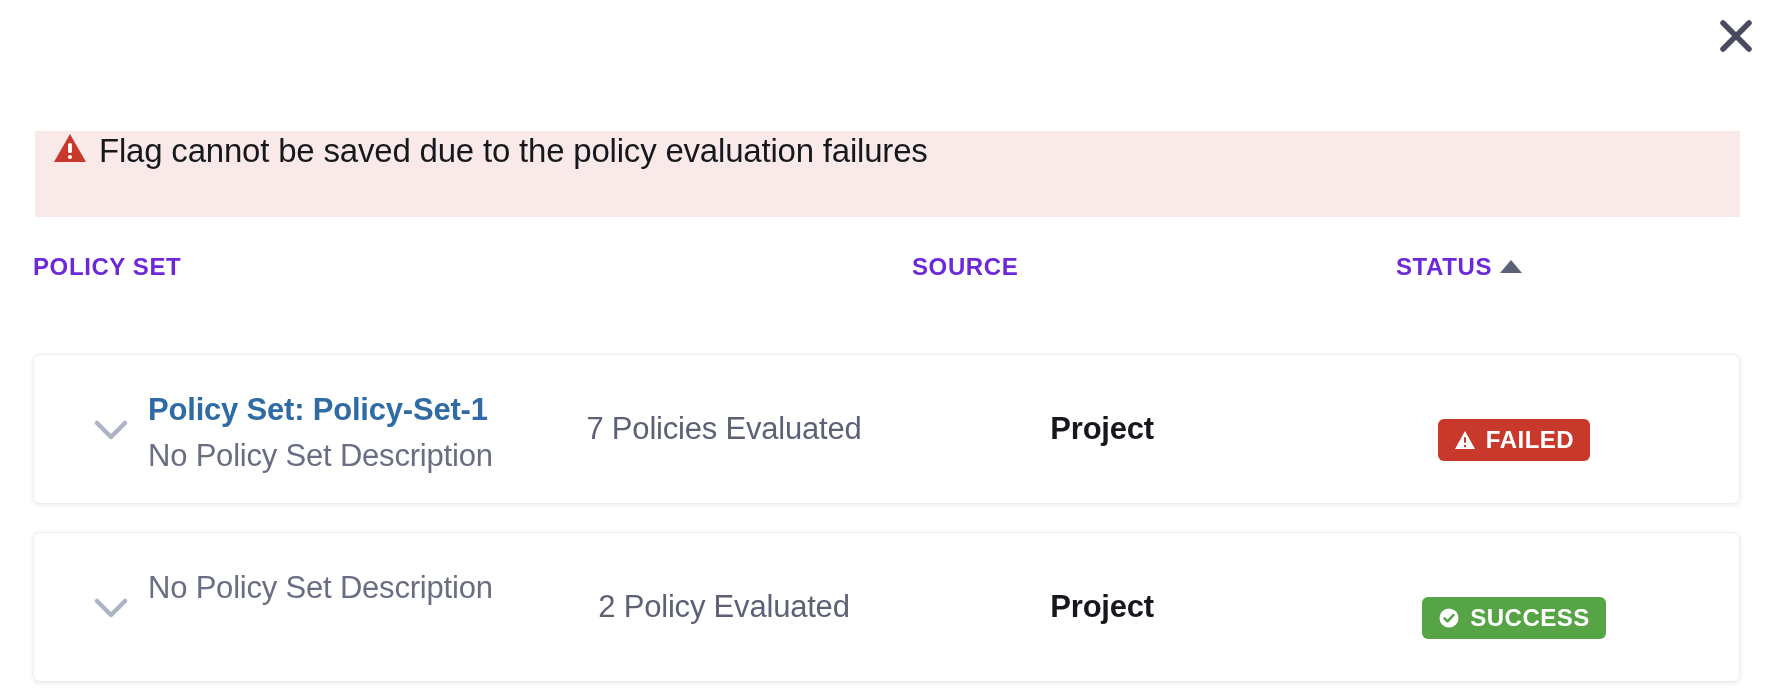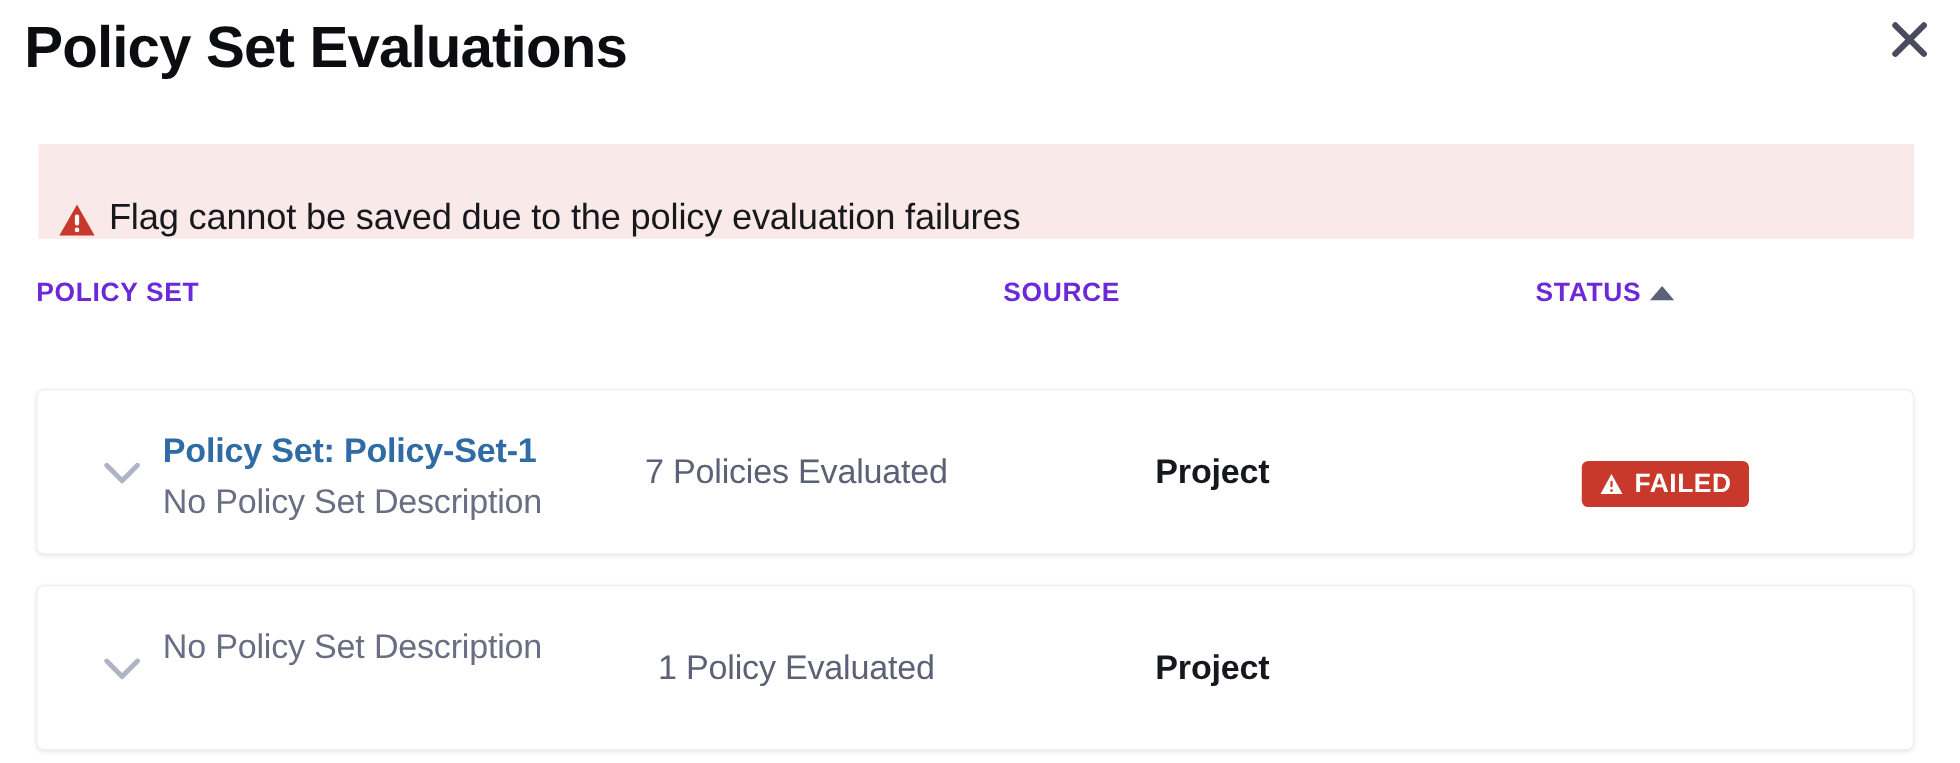--- a/index.html
+++ b/index.html
@@ -52,21 +52,21 @@
 
   
   .alert-banner {
     position: absolute;
     left: 35px;
     top: 131px;
     width: 1705px;
     height: 86px;
     background: #f9e9e8;
     display: flex;
-    align-items: flex-end;
+    align-items: flex-start;
     box-sizing: border-box;
     padding-left: 18px;
   }
   .alert-icon {
     width: 34px;
     height: 34px;
     flex: 0 0 34px;
     display: block;
     margin-right: 12px;
   }
@@ -222,21 +222,20 @@
   }
   .status-badge.failed  { background: #c8392b; }
   .status-badge.success { background: #57a447; }
   .badge-icon { width: 22px; height: 22px; display: block; flex: 0 0 22px; }
   .badge-label { line-height: 1; }
 </style>
 </head>
 <body>
 
 <div class="modal-header">
-  <div class="modal-title">Policy Set Evaluations</div>
 
   <button class="close-button">
     <span>
       <svg width="36" height="36" viewBox="0 0 36 36" aria-hidden="true">
         <path d="M5 5 L31 31 M31 5 L5 31" stroke="#494c5e" stroke-width="5.5" stroke-linecap="round"></path>
       </svg>
     </span>
   </button>
 </div>
 
@@ -294,19 +293,30 @@
     <span class="expand-chevron">
       <svg width="44" height="40" viewBox="0 0 44 40" aria-hidden="true">
         <path d="M8 13 L22 27 L36 13" fill="none" stroke="#aeb4c4" stroke-width="4.5" stroke-linecap="round" stroke-linejoin="round"></path>
       </svg>
     </span>
 
     <div class="cell-name">
       <span class="policy-desc">No Policy Set Description</span>
     </div>
 
-    <div class="cell-count">1 Policy Evaluated</div>
+    <div class="cell-count">2 Policy Evaluated</div>
 
     <div class="cell-source">Project</div>
 
+    <div class="cell-status">
+      <span class="status-badge success">
+        <span class="badge-icon">
+          <svg width="22" height="22" viewBox="0 0 22 22" aria-hidden="true">
+            <circle cx="11" cy="11" r="9.5" fill="#ffffff"></circle>
+            <path d="M6.5 11.3 L9.6 14.4 L15.4 8" fill="none" stroke="#57a447" stroke-width="2.6" stroke-linecap="round" stroke-linejoin="round"></path>
+          </svg>
+        </span>
+        <span class="badge-label">SUCCESS</span>
+      </span>
+    </div>
   </div>
 
 </div>
 
 </body></html>

